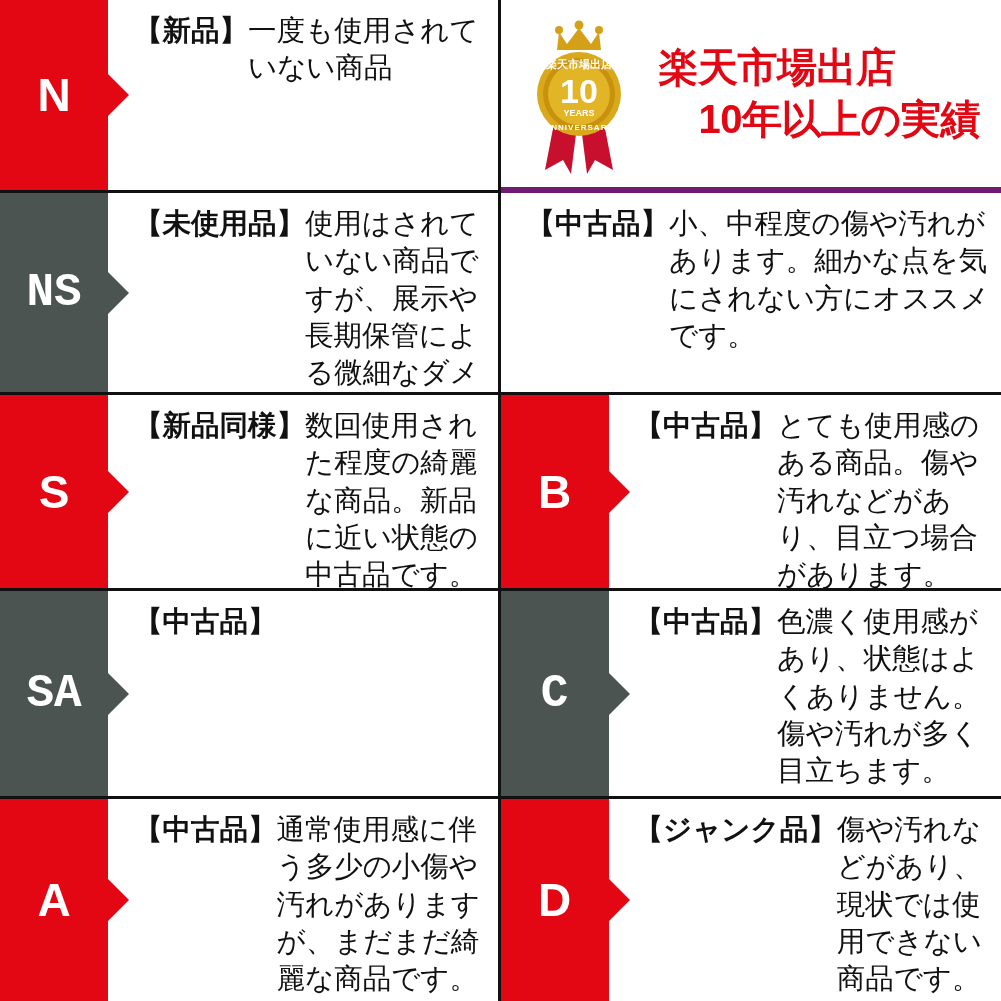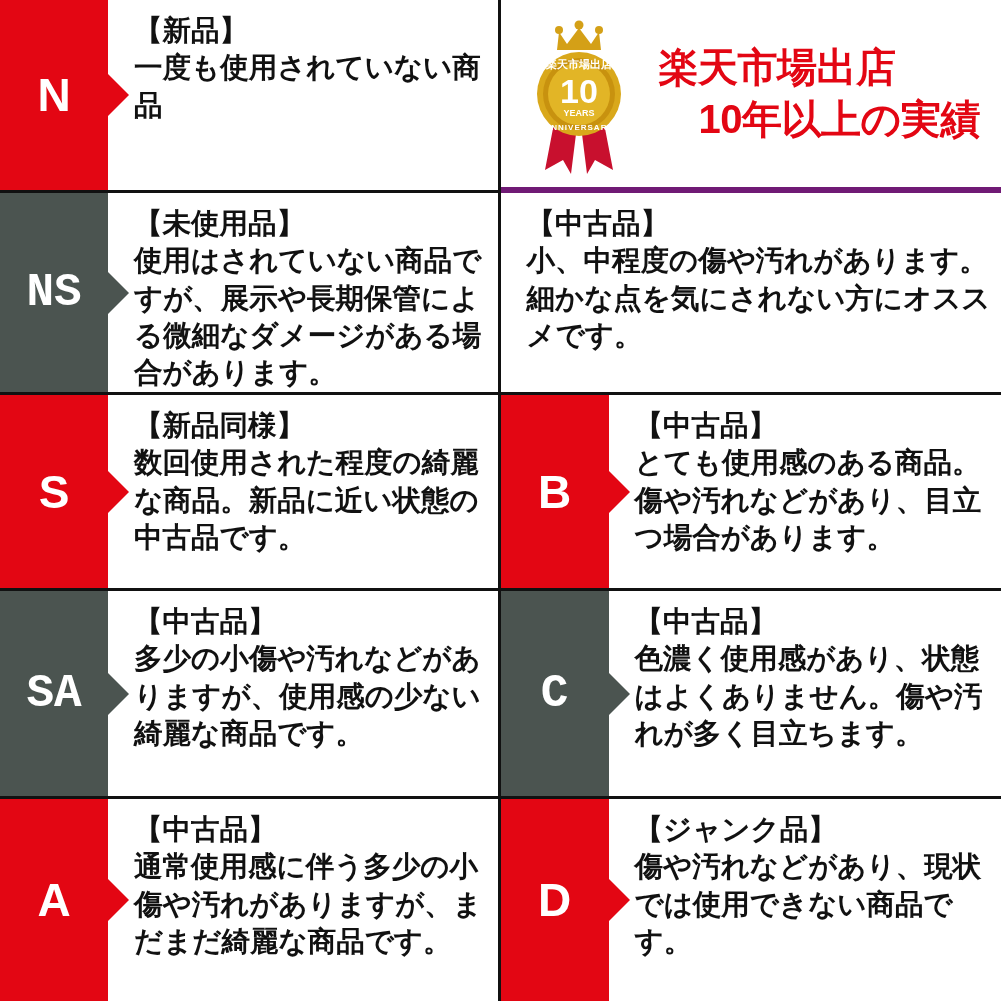--- a/index.html
+++ b/index.html
@@ -67,29 +67,29 @@
   .badge.gray .arrow {
     border-left-color: #4b5450;
   }
   .desc {
     flex: 1 1 auto;
     padding: 12px 10px 10px 26px;
     color: #111111;
     font-size: 28.5px;
     line-height: 1.31;
     display: flex;
-    flex-direction: column;
+    flex-direction: row;
     justify-content: flex-start;
   }
   .desc .title {
     font-weight: bold;
     white-space: nowrap;
   }
   .desc .body {
-    font-weight: bold;
+    font-weight: normal;
   }
   
   .promo {
     position: relative;
     display: flex;
     align-items: center;
     gap: 16px;
     padding-left: 14px;
     background: #ffffff;
     border-bottom: 6px solid #701a75;
@@ -201,21 +201,20 @@
       </div>
     </div>
 
     <div class="cell col1">
       <div class="badge gray">
         <span>SA</span>
         <span class="arrow"></span>
       </div>
       <div class="desc">
         <span class="title">【中古品】</span>
-        <span class="body">多少の小傷や汚れなどがありますが、使用感の少ない綺麗な商品です。</span>
       </div>
     </div>
 
     <div class="cell col2">
       <div class="badge gray">
         <span>C</span>
         <span class="arrow"></span>
       </div>
       <div class="desc">
         <span class="title">【中古品】</span>

